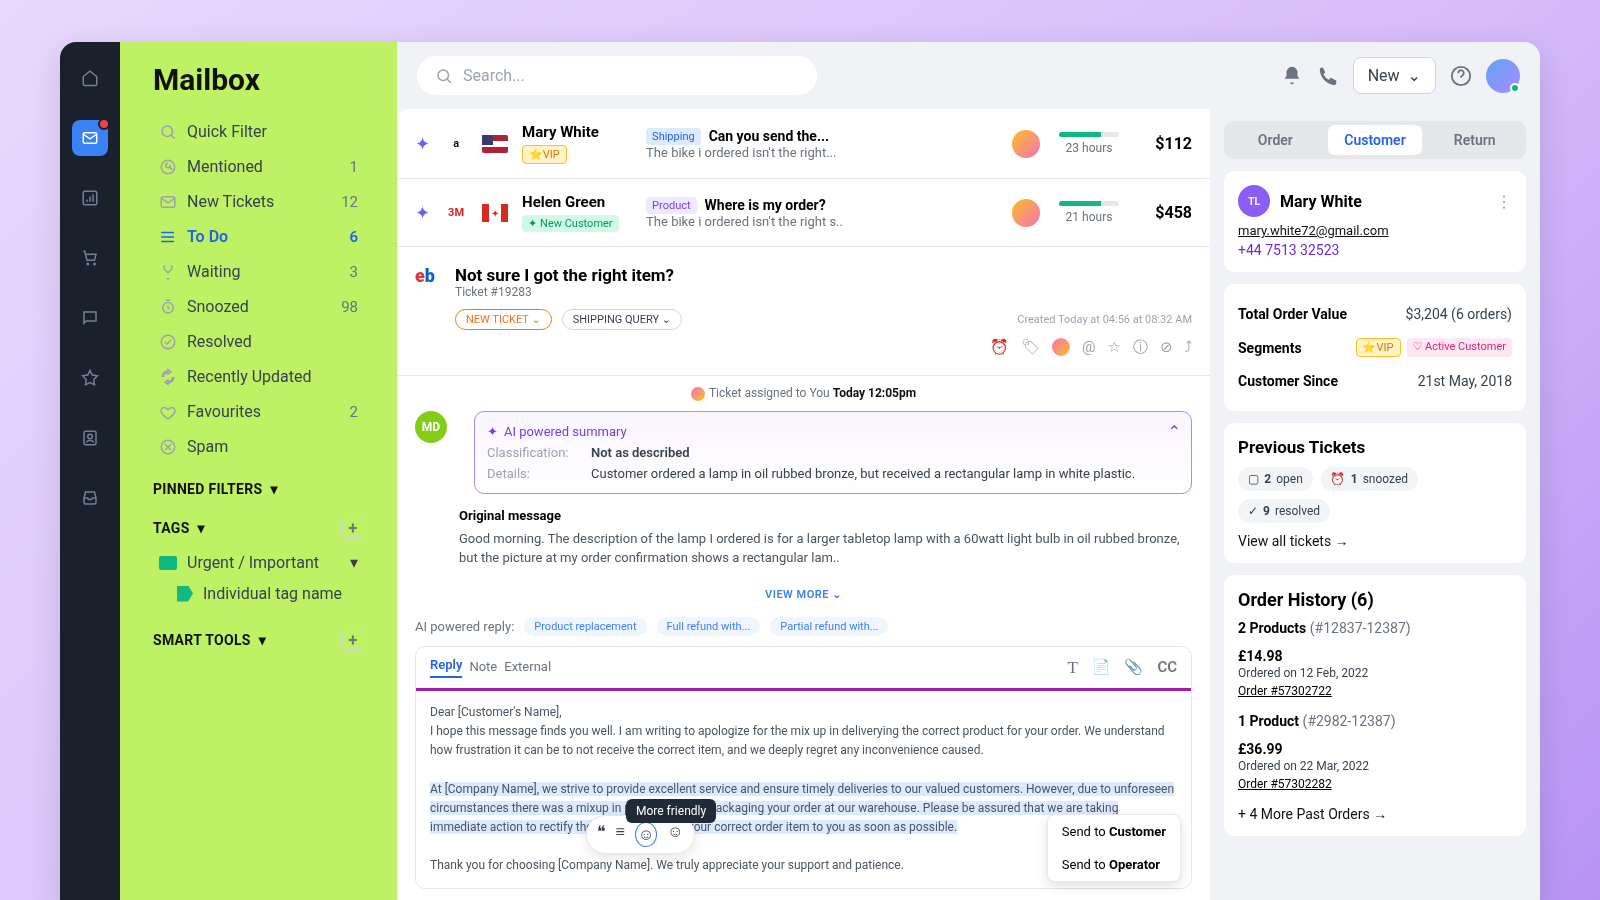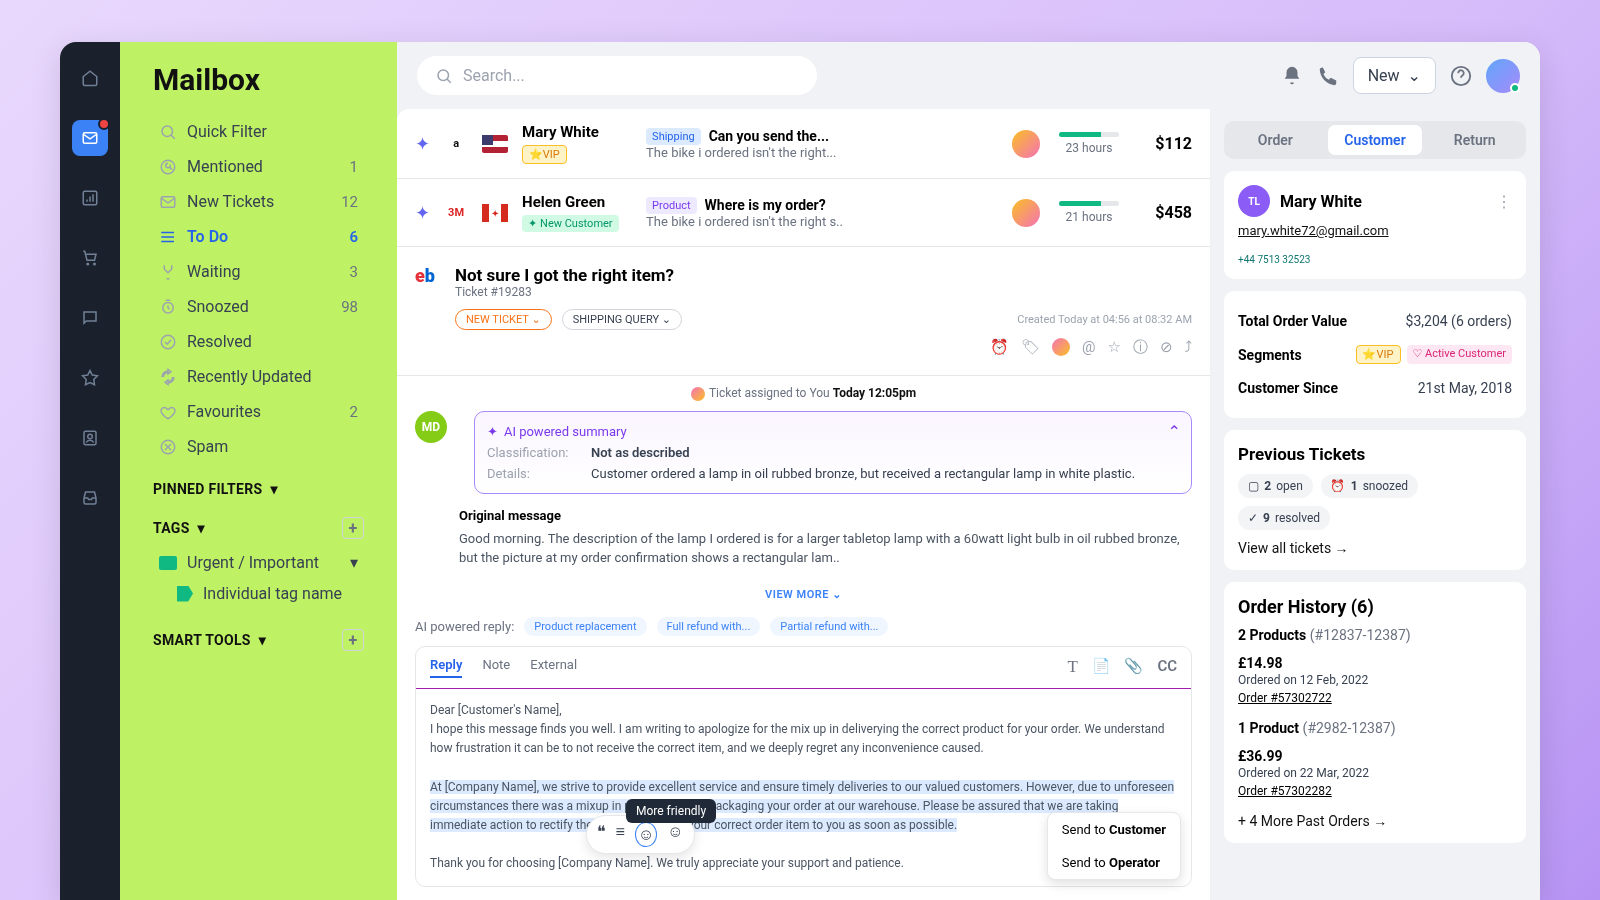--- a/index.html
+++ b/index.html
@@ -77,21 +77,21 @@
 .ai-row .k{color:#9ca3af;min-width:90px}
 .ai-row .v{color:#374151}
 .orig{padding:0 18px 14px 62px}
 .orig .t{font-weight:700;font-size:13px;margin-bottom:6px}
 .orig .body{font-size:13px;color:#4b5563;line-height:1.5}
 .viewmore{text-align:center;color:#3b82f6;font-size:11px;font-weight:600;cursor:pointer;padding:6px;letter-spacing:.5px}
 .ai-reply{padding:10px 18px;font-size:13px;display:flex;align-items:center;gap:10px;flex-wrap:wrap}
 .ai-reply .lbl{color:#6b7280}
 .chip{font-size:11px;color:#3b82f6;background:#eff6ff;border-radius:10px;padding:3px 10px;cursor:pointer}
 .reply-box{margin:0 18px 18px;border:1px solid #e5e7eb;border-radius:10px;background:#fff;position:relative}
-.tabs{display:flex;gap:20px;padding:10px 14px;border-bottom:1px solid #a21caf;align-items:flex-start}
+.tabs{display:flex;gap:7px;padding:10px 14px;border-bottom:3px solid #a21caf;align-items:flex-end}
 .tab{font-size:13px;color:#6b7280;cursor:pointer;padding-bottom:4px}
 .tab.active{color:#2563eb;font-weight:600;border-bottom:2px solid #2563eb}
 .tabs .tools{margin-left:auto;display:flex;gap:14px;color:#6b7280}
 .tabs .tools span{cursor:pointer;font-size:15px}
 .reply-body{padding:12px 14px;font-size:12px;color:#4b5563;line-height:1.6}
 .reply-body .sel{background:#dbeafe}
 .tooltip{position:absolute;background:#1f2937;color:#fff;font-size:12px;padding:5px 10px;border-radius:6px;top:152px;left:210px;z-index:10}
 .tool-pop{position:absolute;top:168px;left:170px;background:#fff;border:1px solid #e5e7eb;border-radius:20px;padding:6px 10px;display:flex;gap:10px;box-shadow:0 4px 12px rgba(0,0,0,.1);z-index:9}
 .tool-pop span{cursor:pointer;font-size:16px;color:#374151}
 .tool-pop .hl{border:1.5px solid #3b82f6;border-radius:50%;padding:2px}
@@ -101,21 +101,21 @@
 .rpanel{width:330px;background:#f1f2f5;padding:12px 14px;overflow:auto;display:flex;flex-direction:column;gap:12px}
 .seg-tabs{display:flex;background:#e5e7eb;border-radius:10px;padding:4px;gap:5px}
 .seg-tabs div{flex:1;text-align:center;padding:7px;font-size:14px;font-weight:600;color:#6b7280;border-radius:7px;cursor:pointer}
 .seg-tabs .active{background:#fff;color:#2563eb}
 .card{background:#fff;border-radius:10px;padding:14px}
 .cust-hdr{display:flex;align-items:center;gap:10px}
 .cust-av{width:32px;height:32px;border-radius:50%;background:#8b5cf6;color:#fff;font-weight:700;font-size:10px;display:flex;align-items:center;justify-content:center}
 .cust-name{font-weight:700;font-size:16px}
 .cust-menu{margin-left:auto;color:#9ca3af;cursor:pointer}
 .cust-email{font-size:13px;text-decoration:underline;color:#111;margin-top:6px;display:block}
-.cust-phone{font-size:10px;color:#0f766e;margin-top:16px}
+.cust-phone{font-size:14px;color:#6d28d9;margin-top:4px}
 .kv{display:flex;justify-content:space-between;font-size:14px;padding:8px 0;align-items:center}
 .kv .k{font-weight:700}
 .kv .v{color:#374151}
 .seg-badges{display:flex;gap:6px}
 .b-active{background:#fce7f3;color:#db2777;font-size:11px;border-radius:4px;padding:2px 6px}
 .prev-title{font-weight:700;font-size:17px;margin-bottom:10px}
 .stat-pills{display:flex;gap:8px;flex-wrap:wrap}
 .stat-pill{background:#f3f4f6;border-radius:14px;padding:5px 10px;font-size:12px;color:#374151;display:flex;align-items:center;gap:5px}
 .viewall{font-size:14px;color:#111;margin-top:10px;cursor:pointer}
 .ord-title{font-weight:700;font-size:18px;margin-bottom:10px}

